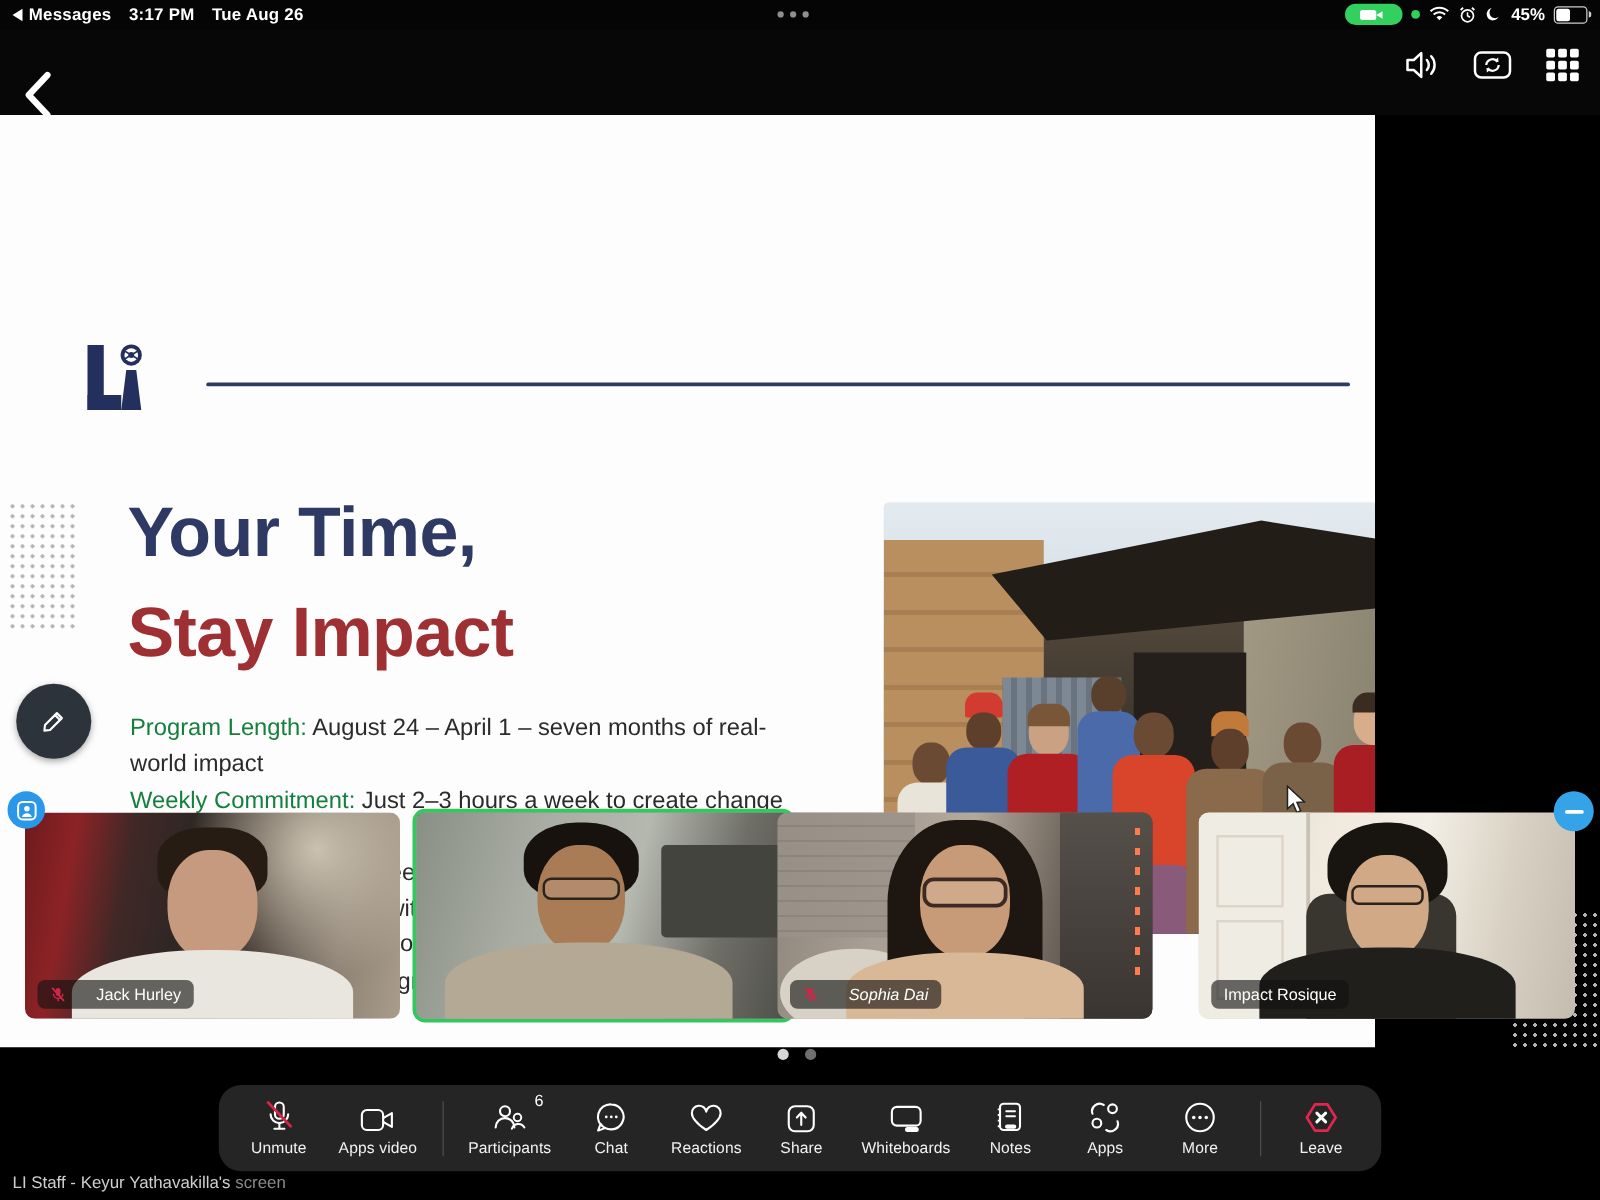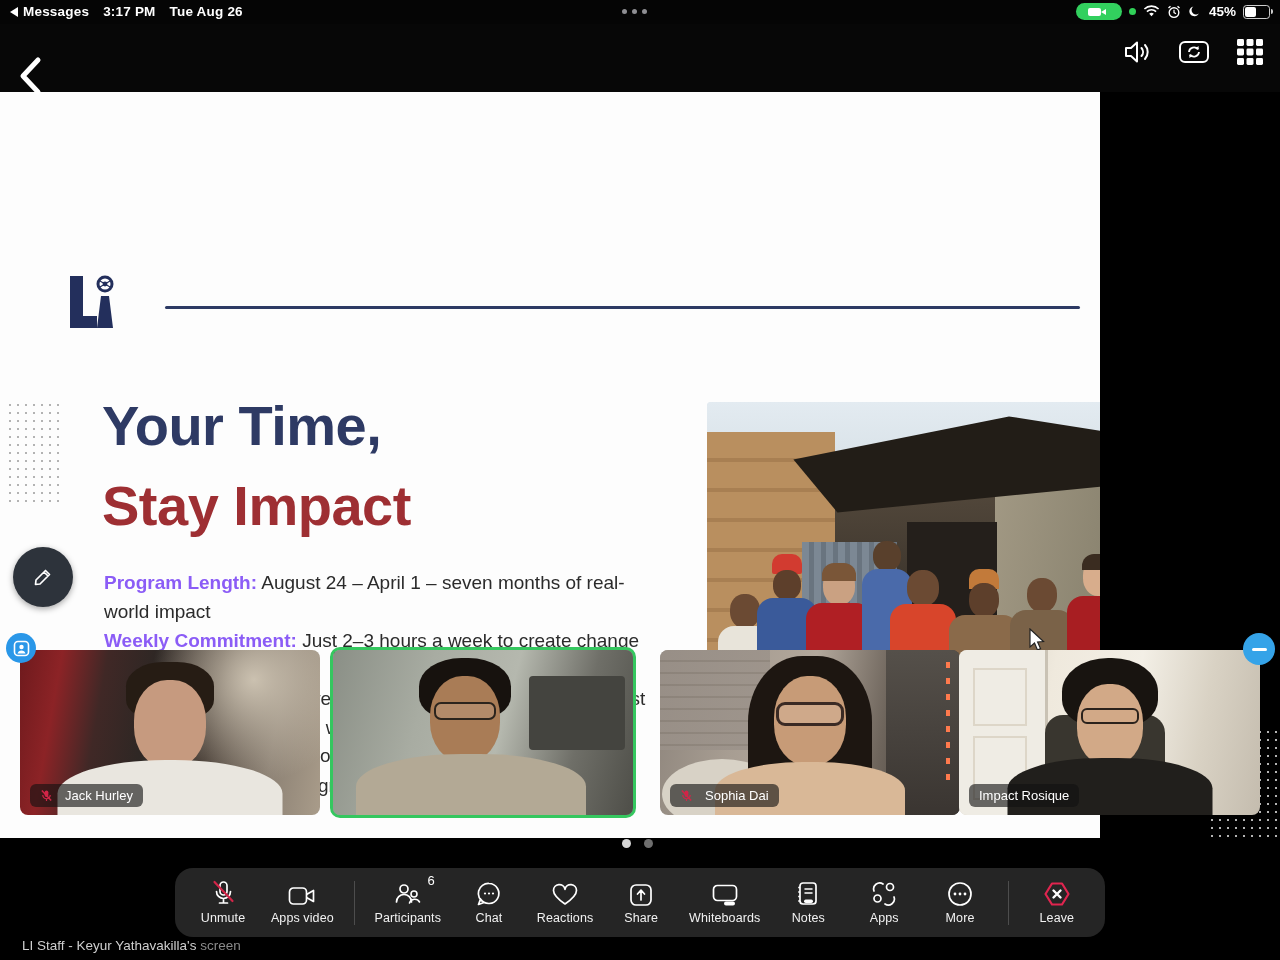--- a/index.html
+++ b/index.html
@@ -38,21 +38,21 @@
   #share{left:0;top:92px;width:1100px;height:746px;background:#fdfdfd;z-index:1;overflow:hidden;}
   #slide-line{left:165px;top:214px;width:915px;height:3px;background:#2d3a64;border-radius:2px;}
   #page-label{left:1128px;top:202px;font-size:20.5px;font-weight:700;color:#2d3a64;}
   .dotgrid{background-image:radial-gradient(#b3b3b3 1.3px,transparent 1.4px);background-size:8px 8px;}
   #dots-left{left:6px;top:309px;width:56px;height:106px;}
   #dots-br{left:1208px;top:728px;width:72px;height:110px;z-index:2;}
   #slide-title{left:102px;top:294px;font-weight:700;font-size:56px;line-height:80px;letter-spacing:-.5px;}
   #slide-title .l1{color:#2e3a64;}
   #slide-title .l2{color:#9e2f33;}
   #bullets{left:104px;top:476px;width:548px;font-size:19px;line-height:29px;color:#2b2b2b;}
-  #bullets b{color:#8b5cf6;font-weight:700;}
+  #bullets b{color:#15803d;font-weight:400;}
   .fragment{position:absolute;font-size:19px;color:#2b2b2b;z-index:1;}
 
   
   #logo{left:68px;top:178px;width:50px;height:66px;}
 
   
   #photo{left:707px;top:310px;width:500px;height:345px;border-radius:4px;overflow:hidden;z-index:1;
          background:linear-gradient(180deg,#dfe8ee 0%,#cfd9e0 18%,#b7a98e 30%,#9a8e74 100%);}
   #photo .sky{position:absolute;left:0;top:0;width:100%;height:95px;background:linear-gradient(#e3ebf1,#d3dde3);}
   #photo .wall-l{position:absolute;left:0;top:30px;width:128px;height:315px;
@@ -72,30 +72,30 @@
   
   #cursor{left:1028px;top:536px;z-index:3;}
 
   
   #fab{left:13px;top:547px;width:60px;height:60px;border-radius:50%;background:#2d333b;z-index:6;
        display:flex;align-items:center;justify-content:center;box-shadow:0 2px 6px rgba(0,0,0,.35);}
 
   
   .tile{position:absolute;top:650px;width:300px;height:165px;border-radius:8px;overflow:hidden;z-index:5;}
   .tile .nametag{position:absolute;left:10px;bottom:8px;background:rgba(18,18,18,.62);color:#fff;
-       font-size:13px;padding:4px 10px;border-radius:6px;display:flex;align-items:center;gap:12px;z-index:4;}
+       font-size:13px;padding:4px 10px;border-radius:6px;display:flex;align-items:center;gap:24px;z-index:4;}
   #tile-kyle{left:330px;top:647px;width:300px;height:165px;border:3px solid #35c75f;border-radius:10px;z-index:5;
        overflow:hidden;background:#9aa095;}
   .person .hair,.person .face,.person .shirt,.person .chair{position:absolute;}
 
   #tile-jack{left:20px;background:
       radial-gradient(circle at 78% 18%,#cbc1b0 0%,rgba(0,0,0,0) 38%),
       linear-gradient(100deg,#6e1a1d 0%,#8c2326 13%,#402826 27%,#2e2724 42%,#4a4038 62%,#8c8174 82%,#a99c8a 100%);}
-  #tile-sophia{left:660px;background:
-      linear-gradient(100deg,#8e857c 0%,#a79d92 26%,#b3a89c 48%,#6e655c 72%,#4a443e 88%,#3a3531 100%);}
+  #tile-sophia{left:622px;background:
+      linear-gradient(100deg,#8e857c 0%,#a79d92 26%,#b3a89c 48%,#6e655c 72%,#4a443e 88%,#3a3531 100%); font-style: italic;}
   #tile-matt{left:959px;width:301px;background:
       linear-gradient(100deg,#cfc9bd 0%,#efe9dd 30%,#f3efe6 56%,#d9d2c4 78%,#c4bcae 100%);}
 
   .micmute{width:13px;height:13px;display:inline-block;}
 
   
   #btn-contact{left:6px;top:633px;width:30px;height:30px;border-radius:50%;background:#2a97e8;z-index:7;
       display:flex;align-items:center;justify-content:center;}
   #btn-collapse{left:1243px;top:633px;width:32px;height:32px;border-radius:50%;background:#35a3e8;z-index:7;
       display:flex;align-items:center;justify-content:center;}
@@ -110,21 +110,21 @@
   #toolbar{left:175px;top:868px;width:930px;height:69px;background:rgba(39,39,39,.96);border-radius:18px;
       z-index:10;display:flex;align-items:center;justify-content:space-between;padding:0 20px;box-sizing:border-box;}
   .tbtn{display:flex;flex-direction:column;align-items:center;gap:4px;color:#f2f2f2;min-width:56px;}
   .tbtn .lbl{font-size:12.5px;letter-spacing:.1px;white-space:nowrap;}
   .tbtn .ic{position:relative;height:27px;display:flex;align-items:flex-end;}
   .tb-div{width:1px;height:44px;background:#4d4d4d;}
   .badge{position:absolute;top:-7px;right:-13px;font-size:13px;color:#fff;}
 
   
   #footer{left:10px;top:938px;font-size:13.5px;z-index:11;}
-  #footer .a{color:#cfcfcf;margin-left:12px;}
+  #footer .a{color:#cfcfcf;}
   #footer .b{color:#8a8a8a;}
 
   svg{display:block;}
 </style>
 </head>
 <body>
 
 <div class="abs" id="statusbar">
   <div class="left">
     <span style="display:flex;align-items:center;">

